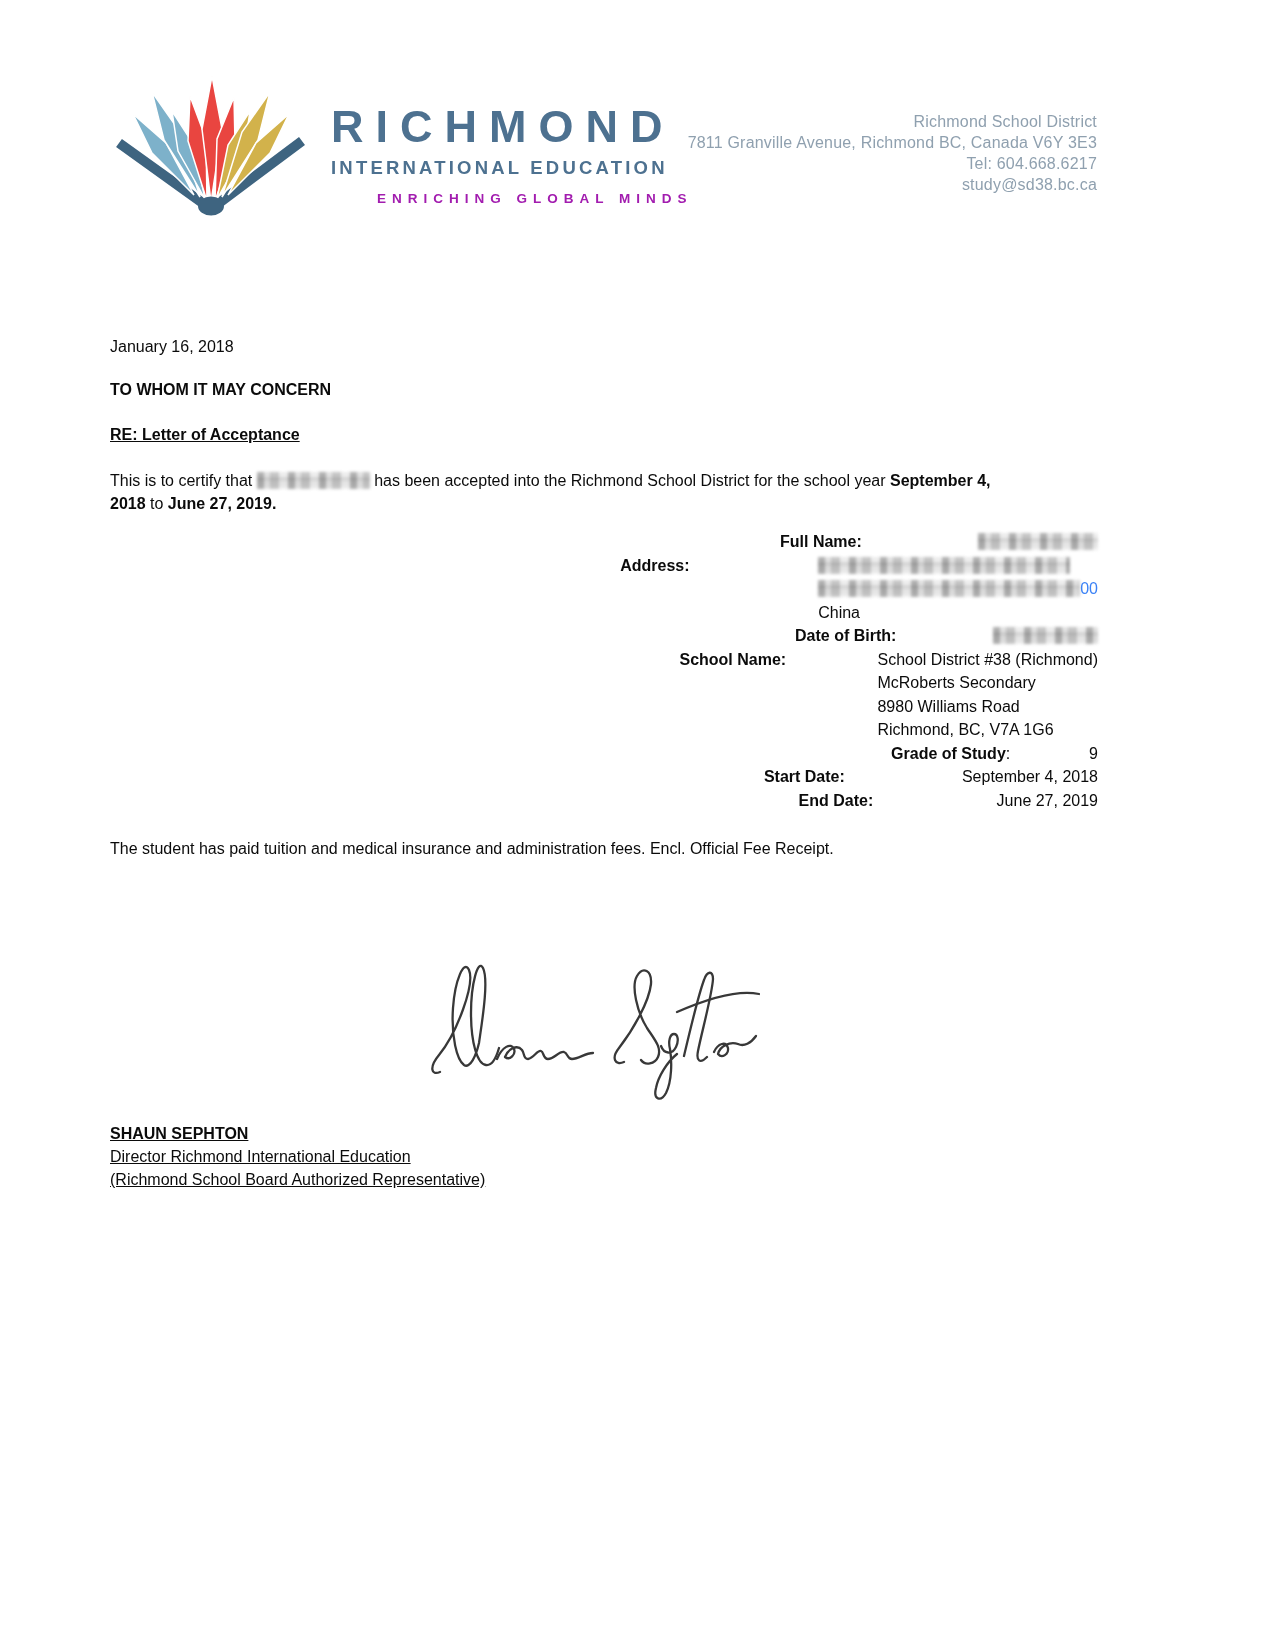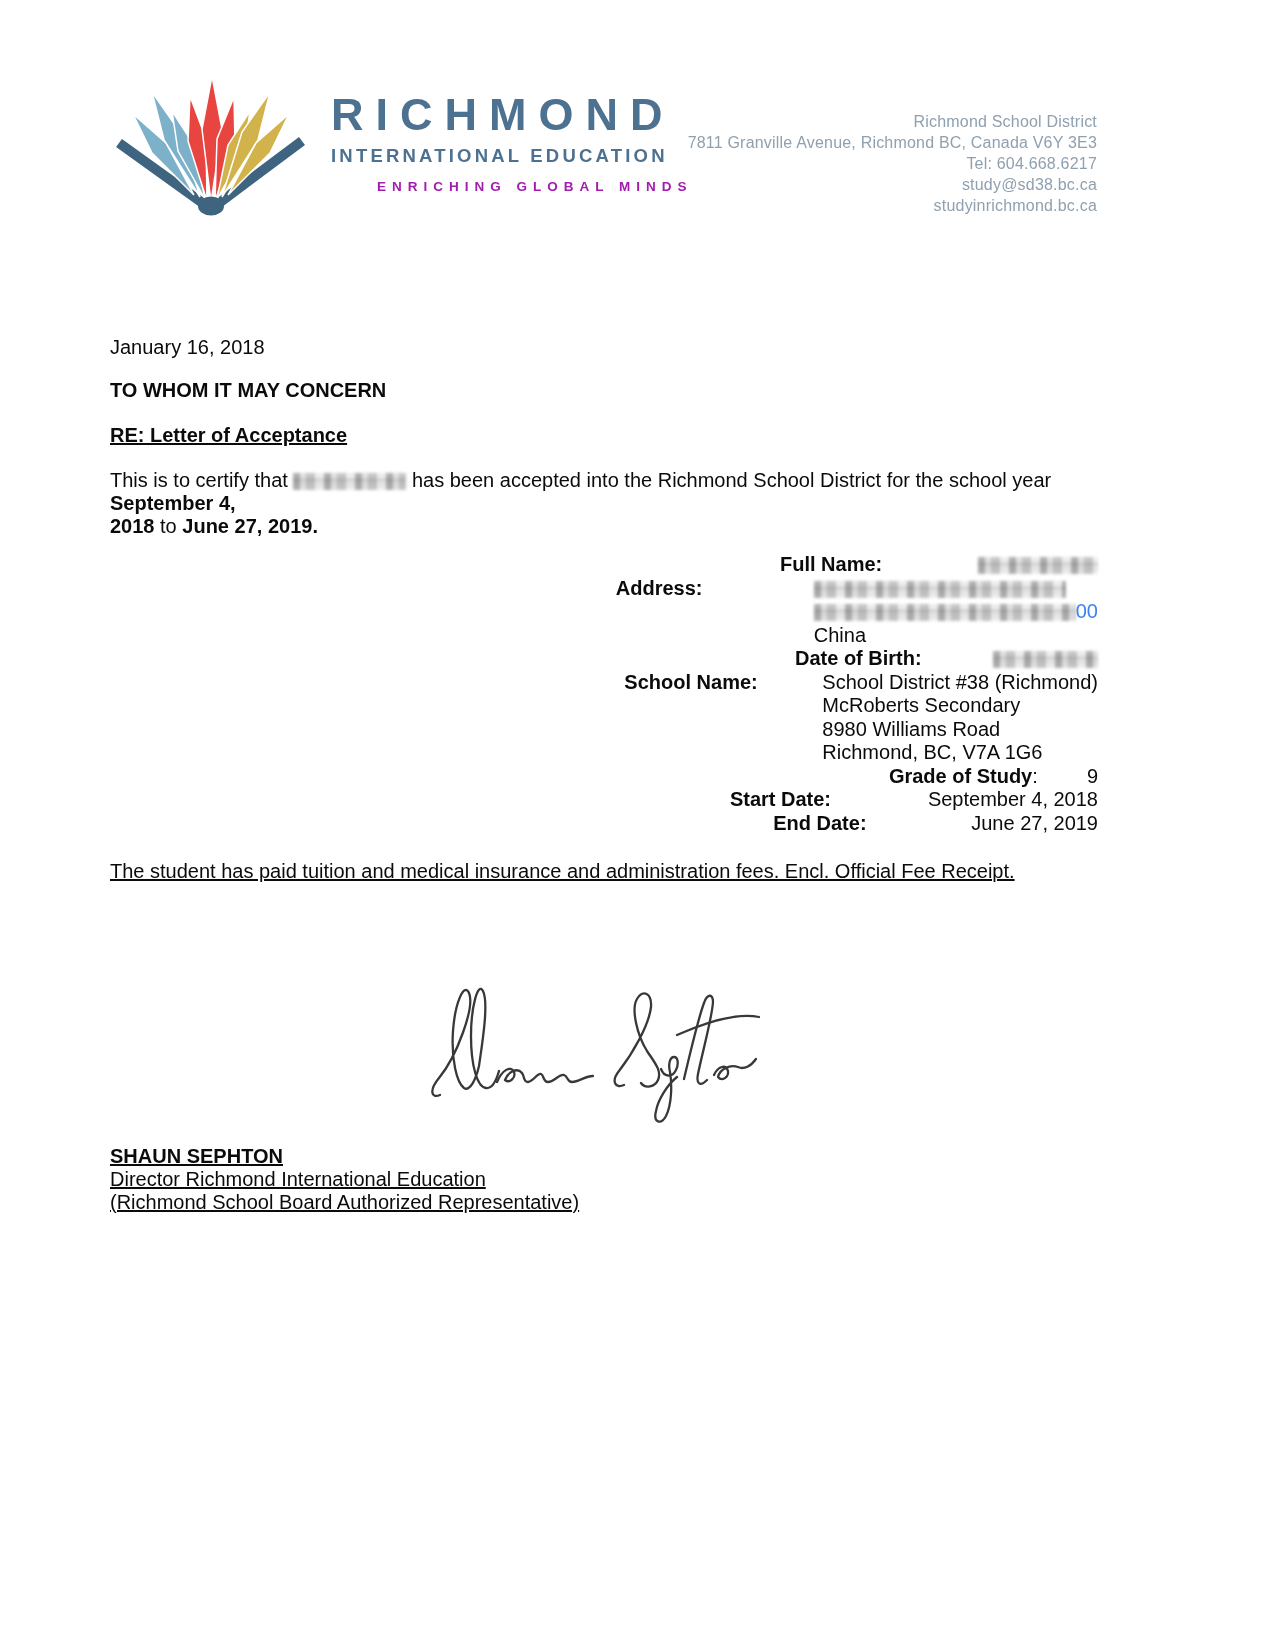--- a/index.html
+++ b/index.html
@@ -7,52 +7,52 @@
     position:relative;
     width:1275px;height:1650px;
     margin:0 auto;
     background:#ffffff;
     font-family:"Liberation Sans","DejaVu Sans",sans-serif;
     color:#0b0b0b;
     overflow:hidden;
   }
   
   .logo-mark{position:absolute;left:106px;top:56px;}
-  .logo-text{position:absolute;left:331px;top:92px;}
+  .logo-text{position:absolute;left:331px;top:104px;}
   .wordmark{
     font-size:45px;font-weight:bold;letter-spacing:12px;
     color:#4d7190;line-height:1;white-space:nowrap;
   }
   .logo-subtitle{
     font-size:18.5px;font-weight:bold;letter-spacing:3.2px;
     color:#4d7190;margin-top:8px;white-space:nowrap;
   }
   .logo-tagline{
     font-size:13.5px;font-weight:bold;letter-spacing:6px;
     color:#a21caf;margin-top:12px;margin-left:46px;white-space:nowrap;
   }
   .contact{
     position:absolute;right:178px;top:111px;
     text-align:right;font-size:16px;line-height:21px;
     letter-spacing:0.2px;color:#8fa0af;
   }
   
-  .letter-body{position:absolute;left:110px;top:336px;width:988px;font-size:20px;line-height:22px;}
+  .letter-body{position:absolute;left:110px;top:336px;width:988px;font-size:16px;line-height:22px;}
   .p-date{margin:0;}
   .p-heading{margin:21px 0 0 0;font-weight:bold;}
   .p-subject{margin:23px 0 0 0;font-weight:bold;text-decoration:underline;}
   .p-intro{margin:23px 0 0 0;line-height:23px;}
   .b{font-weight:bold;}
   
   .fields{margin-top:15px;}
   .frow{display:flex;line-height:23.5px;justify-content:flex-end;}
   .flabel{width:198px;flex-shrink:0;font-weight:bold;}
   .flabel .colon-reg{font-weight:normal;}
   .fvalue{line-height:23.5px;}
-  .p-closing{margin:25px 0 12px 0;line-height:23px;text-decoration:underline;}
+  .p-closing{margin:25px 0 12px 0;line-height:23px;}
   
   .redact{
     display:inline-block;height:17px;vertical-align:-3px;
     border-radius:1px;
     background-image:
       repeating-linear-gradient(90deg,rgba(110,110,110,.55) 0 7px,rgba(195,195,195,.50) 7px 13px,rgba(150,150,150,.55) 13px 22px,rgba(215,215,215,.45) 22px 31px),
       repeating-linear-gradient(180deg,rgba(255,255,255,.40) 0 5px,rgba(135,135,135,.35) 5px 9px,rgba(205,205,205,.30) 9px 14px);
     filter:blur(1.4px);
   }
   .r-intro{width:113px;}
@@ -100,21 +100,20 @@
     <div class="wordmark">RICHMOND</div>
     <div class="logo-subtitle">INTERNATIONAL EDUCATION</div>
     <div class="logo-tagline">ENRICHING GLOBAL MINDS</div>
   </div>
 
   <div class="contact">
     <div>Richmond School District</div>
     <div>7811 Granville Avenue, Richmond BC, Canada V6Y 3E3</div>
     <div>Tel: 604.668.6217</div>
     <div>study@sd38.bc.ca</div>
-    <div>studyinrichmond.bc.ca</div>
   </div>
 
   <div class="letter-body">
 
     <p class="p-date">January 16, 2018</p>
 
     <p class="p-heading">TO WHOM IT MAY CONCERN</p>
 
     <p class="p-subject">RE: Letter of Acceptance</p>
 

